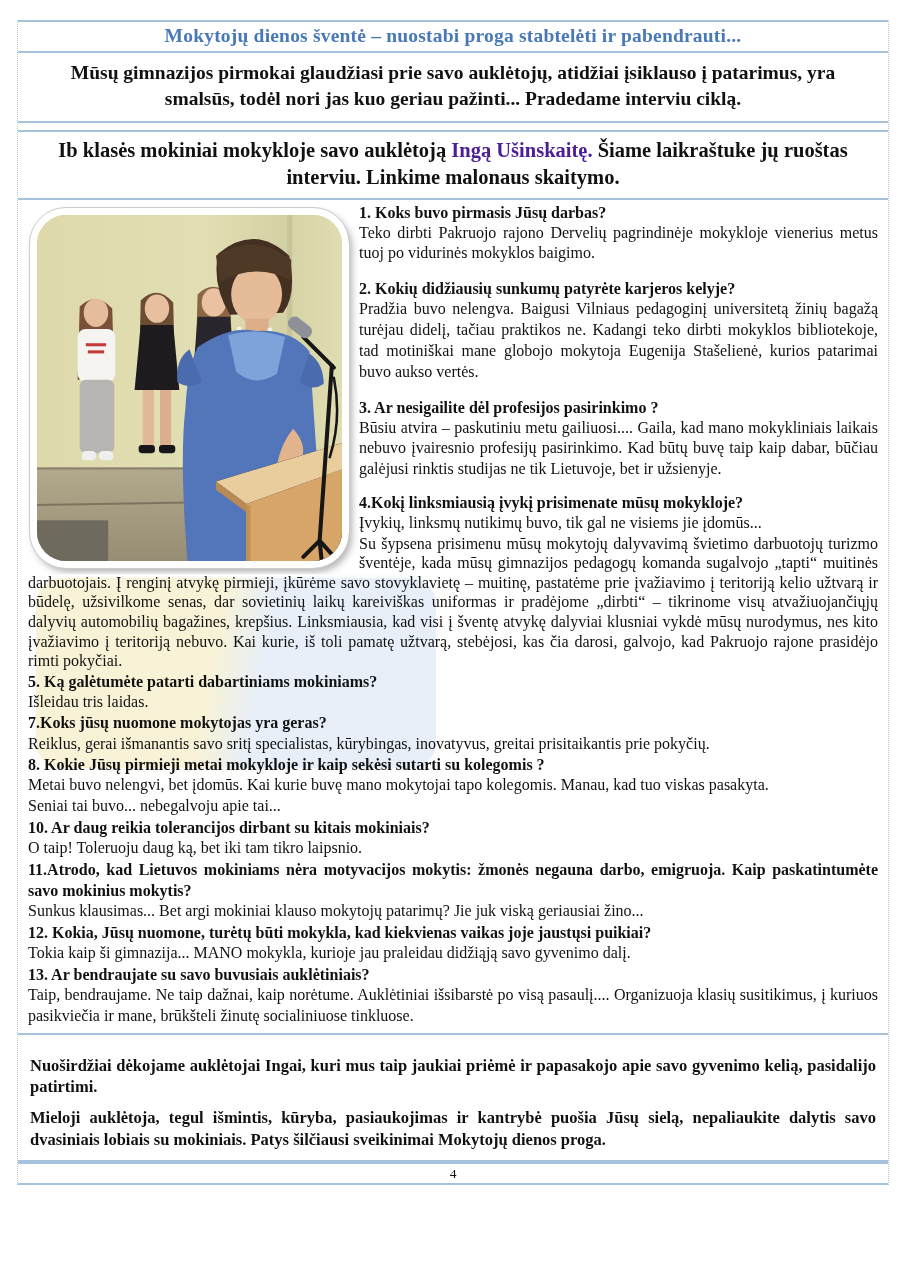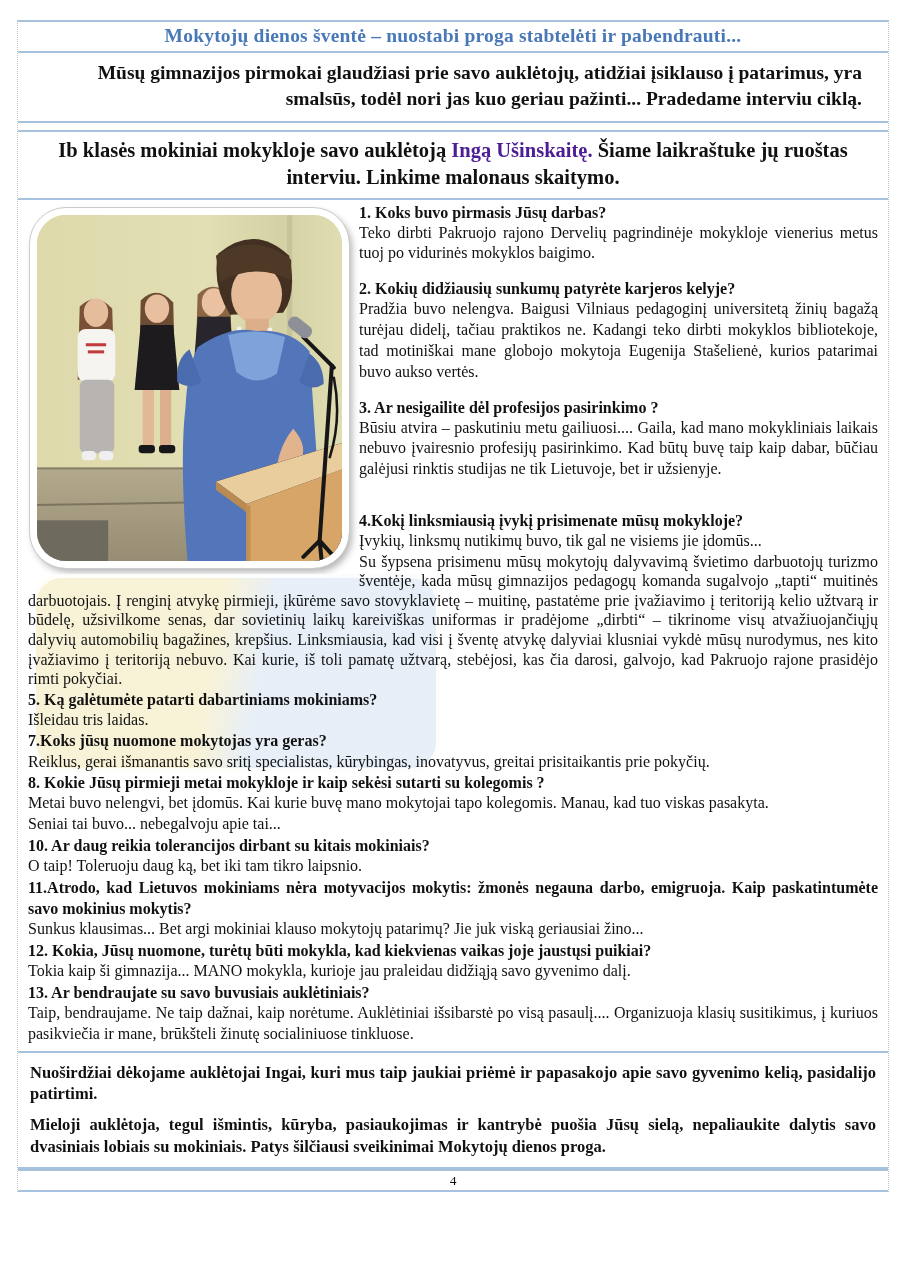--- a/index.html
+++ b/index.html
@@ -15,21 +15,21 @@
     position:absolute;left:17px;right:16px;top:20px;
     border-left:1px dotted #c3c3c3;
     border-right:1px dotted #c3c3c3;
   }
   .bluetop{border-top:2px solid #a6c2dc;}
   .bluebot{border-bottom:2px solid #a6c2dc;}
   .title-box{padding:3px 10px 4px;text-align:center;}
   .title-box .t{
     color:#4878b8;font-weight:bold;font-size:19.5px;letter-spacing:.2px;
   }
-  .intro-box{padding:7px 26px 9px;text-align:right;}
+  .intro-box{padding:7px 26px 9px;text-align:center;}
   .intro-box .t{font-weight:bold;font-size:19.5px;line-height:1.34;}
   .gap{height:7px;}
   .sub-box{padding:5px 18px 7px;text-align:center;}
   .sub-box .t{font-weight:bold;font-size:20.5px;line-height:1.3;}
   .name-blue{color:#4c1d95;}
   .content{
     position:relative;
     padding:0 10px 6px 10px;
     font-size:16px;
     text-align:justify;
@@ -52,21 +52,21 @@
   .photo-frame svg{display:block;width:100%;height:100%;}
   .watermark{
     position:absolute;z-index:0;
     left:14px;top:372px;width:400px;height:190px;
     border:4px solid rgba(255,255,255,.85);
     border-radius:30px;
     background:linear-gradient(100deg,
       rgba(238,225,160,.42) 0%,rgba(238,225,160,.42) 44%,
       rgba(196,214,238,.40) 56%,rgba(196,214,238,.40) 100%);
   }
-  .closing{padding:9px 12px 6px;}
+  .closing{padding:9px 12px 6px;margin-top:11px;}
   .closing p{margin:0 0 10px;font-weight:bold;font-size:16.5px;line-height:1.3;text-align:justify;}
   .pagenum-strip{
     border-top:2px solid #a6c2dc;border-bottom:2px solid #a6c2dc;
     margin-top:0;height:19px;
     text-align:center;font-size:13.5px;line-height:19px;
   }
 </style>
 </head>
 <body>
 
@@ -177,21 +177,21 @@
 
       <div class="q" style="margin-top:2px;">1. Koks buvo pirmasis Jūsų darbas?</div>
       <p class="a">Teko dirbti Pakruojo rajono Dervelių pagrindinėje mokykloje vienerius metus tuoj po vidurinės mokyklos baigimo.</p>
 
       <div class="q" style="margin-top:14px;">2. Kokių didžiausių sunkumų patyrėte karjeros kelyje?</div>
       <p class="a">Pradžia buvo nelengva. Baigusi Vilniaus pedagoginį universitetą žinių bagažą turėjau didelį, tačiau praktikos ne. Kadangi teko dirbti mokyklos bibliotekoje, tad motiniškai mane globojo mokytoja Eugenija Stašelienė, kurios patarimai buvo aukso vertės.</p>
 
       <div class="q" style="margin-top:14px;">3. Ar nesigailite dėl profesijos pasirinkimo ?</div>
       <p class="a">Būsiu atvira – paskutiniu metu gailiuosi.... Gaila, kad mano mokykliniais laikais nebuvo įvairesnio profesijų pasirinkimo. Kad būtų buvę taip kaip dabar, būčiau galėjusi rinktis studijas ne tik Lietuvoje, bet ir užsienyje.</p>
 
-      <div class="q" style="margin-top:30px;font-family:Liberation Serif, serif;">4.Kokį linksmiausią įvykį prisimenate mūsų mokykloje?</div>
+      <div class="q" style="margin-top:12px;font-family:Liberation Serif, serif;">4.Kokį linksmiausią įvykį prisimenate mūsų mokykloje?</div>
       <p class="a">Įvykių,  linksmų  nutikimų buvo, tik gal ne visiems jie įdomūs...</p>
 
       <p class="story">Su šypsena prisimenu mūsų mokytojų dalyvavimą švietimo darbuotojų turizmo šventėje, kada mūsų gimnazijos pedagogų komanda  sugalvojo „tapti“ muitinės darbuotojais. Į renginį atvykę pirmieji, įkūrėme  savo stovyklavietę – muitinę, pastatėme prie įvažiavimo į teritoriją  kelio užtvarą ir būdelę, užsivilkome senas, dar sovietinių laikų kareiviškas uniformas ir pradėjome „dirbti“ – tikrinome visų atvažiuojančiųjų  dalyvių automobilių bagažines, krepšius. Linksmiausia, kad visi į šventę atvykę dalyviai klusniai vykdė mūsų nurodymus, nes kito įvažiavimo į teritoriją nebuvo. Kai kurie, iš toli pamatę užtvarą, stebėjosi, kas čia darosi, galvojo, kad Pakruojo rajone prasidėjo rimti pokyčiai.</p>
 
       <div class="q">5. Ką galėtumėte patarti dabartiniams mokiniams?</div>
 
       <p class="a">Išleidau tris laidas.</p>
 
       <div class="q">7.Koks jūsų nuomone mokytojas yra geras?</div>
       <p class="a">Reiklus, gerai išmanantis savo sritį specialistas, kūrybingas, inovatyvus, greitai prisitaikantis prie pokyčių.</p>

